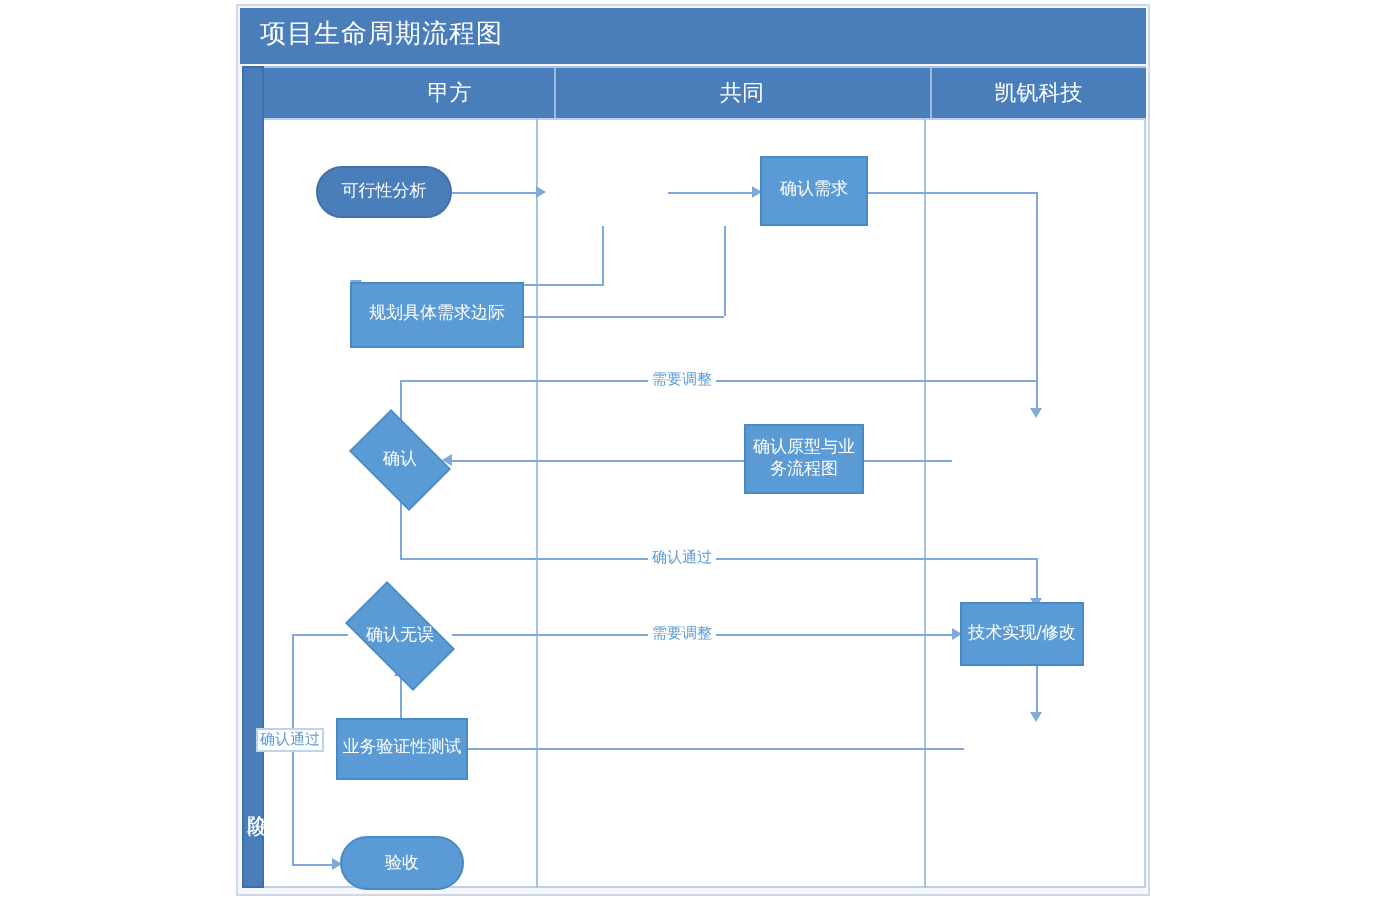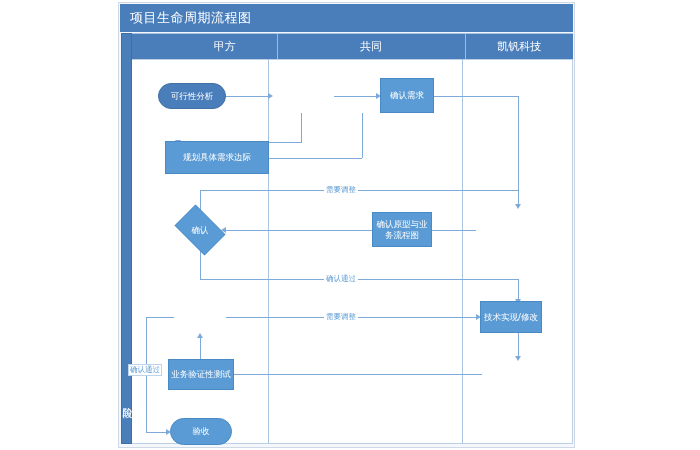--- a/index.html
+++ b/index.html
@@ -306,30 +306,34 @@
   <div class="ln lnv" style="left:146px; top:317px; height:115px;"></div>
   <div class="ln lnh" style="left:146px; top:432px; width:22px;"></div>
   <div class="arrow ar-right" style="left:166px; top:428.5px;"></div>
   <div class="edge-label-onband" style="left:128px; top:364px;">确认通过</div>
 
   <div class="node pill-dark" style="left:158px; top:83px; width:68px; height:26px;">可行性分析</div>
 
 
   <div class="node rect" style="left:380px; top:78px; width:54px; height:35px;text-align:right;">确认需求</div>
 
-  <div class="node rect" style="left:165px; top:141px; width:104px; height:33px;">规划具体需求边际</div>
+  <div class="node rect" style="left:175px; top:141px; width:87px; height:33px;">规划具体需求边际</div>
 
   <div class="diamond-wrap" style="left:170px; top:209px; width:60px; height:42px;">
     <div class="diamond-shape"></div>
     <div class="diamond-text">确认</div>
   </div>
 
   <div class="node rect" style="left:372px; top:212px; width:60px; height:35px;">确认原型与业务流程图</div>
 
 
+  <div class="diamond-wrap" style="left:166px; top:297px; width:68px; height:42px;">
+    <div class="diamond-shape"></div>
+    <div class="diamond-text">确认无误</div>
+  </div>
 
   <div class="node rect" style="left:480px; top:301px; width:62px; height:32px;">技术实现/修改</div>
 
   <div class="node rect" style="left:168px; top:359px; width:66px; height:31px;">业务验证性测试</div>
 
 
   <div class="node pill-light" style="left:170px; top:418px; width:62px; height:27px;">验收</div>
 
 </div>
 

